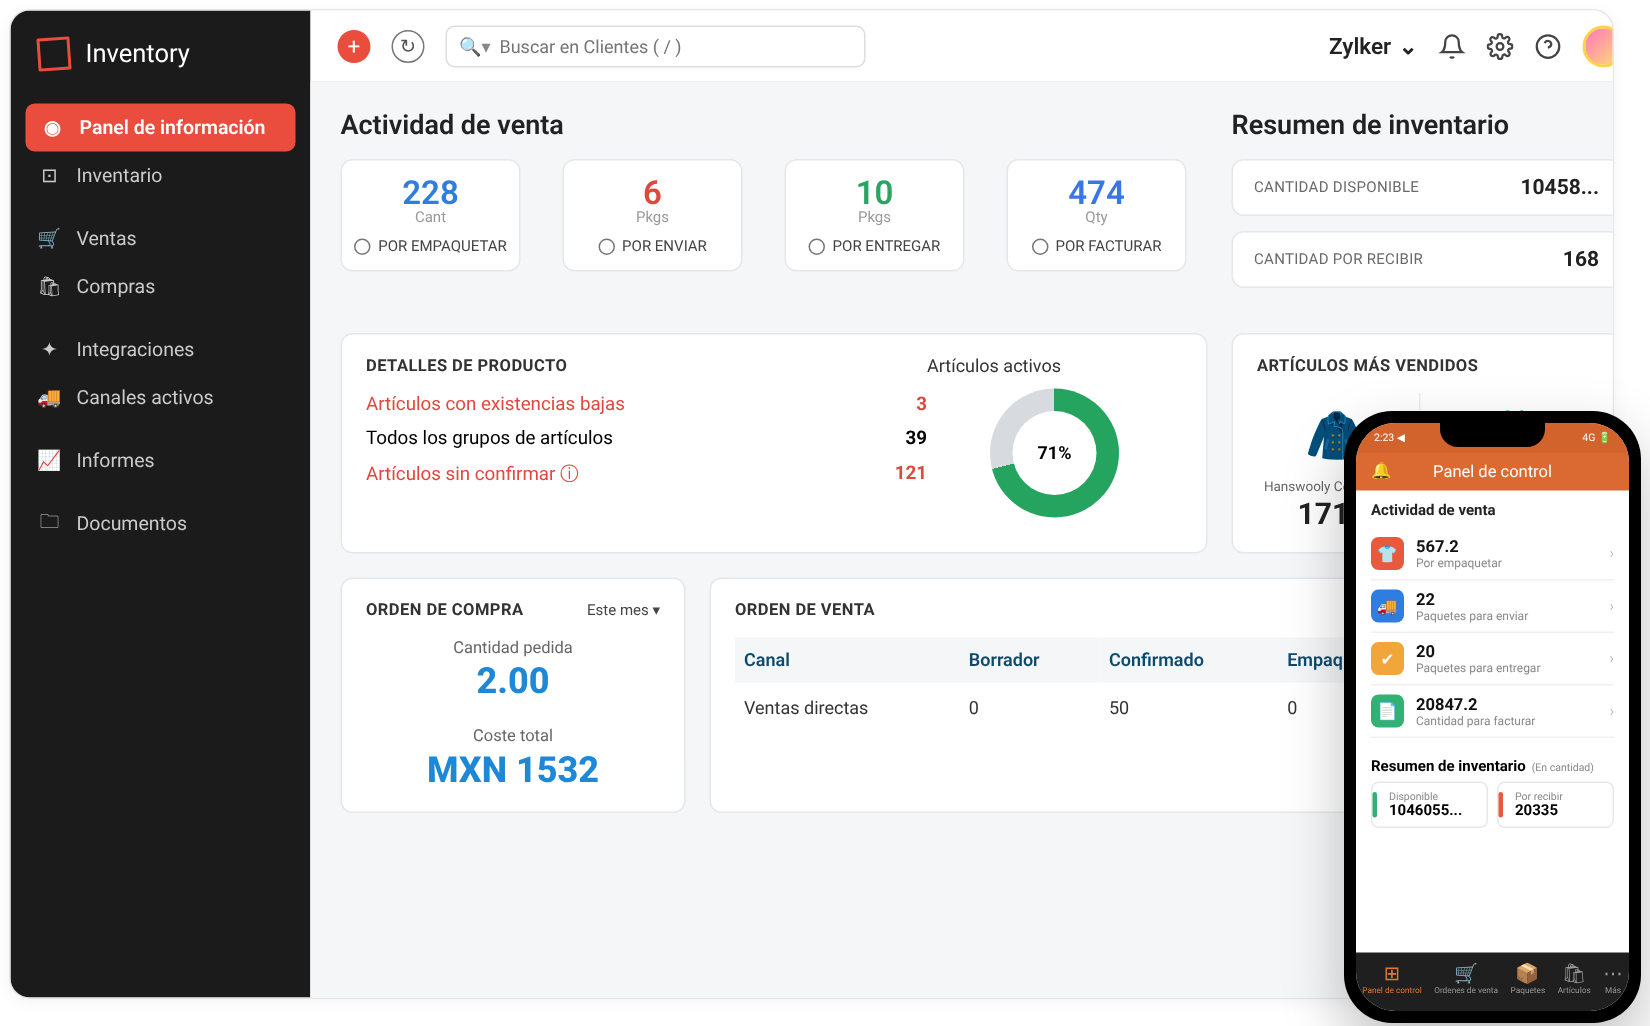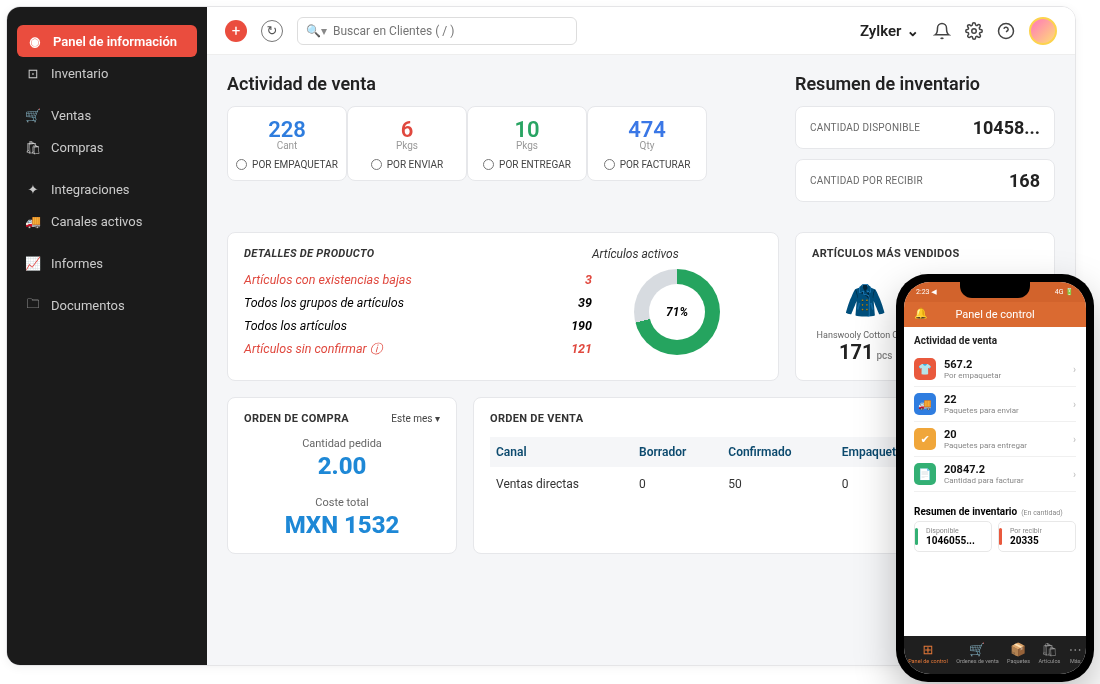--- a/index.html
+++ b/index.html
@@ -23,36 +23,36 @@
   .search input { border: none; outline: none; flex: 1; font-size: 12px; }
   .topbar-spacer { flex: 1; }
   .org { font-size: 15px; font-weight: 600; color: #222; display: flex; align-items: center; gap: 5px; cursor: pointer; }
   .top-icon { width: 18px; height: 18px; color: #444; cursor: pointer; display: flex; align-items: center; justify-content: center; }
   .avatar { width: 28px; height: 28px; border-radius: 50%; background: linear-gradient(135deg,#f7b,#fd7); border: 2px solid #fcd34d; }
   
   .content { flex: 1; background: #f5f6f8; padding: 18px 20px; overflow: hidden; }
   .row1 { display: flex; gap: 30px; margin-bottom: 20px; }
   .activity { flex: 1; }
   .sec-title { font-size: 18px; font-weight: 600; color: #222; margin-bottom: 12px; }
-  .stat-cards { display: flex; gap: 0; }
+  .stat-cards { display: flex; gap: 28px; }
   .stat-card { background: #fff; border: 1px solid #e6e7ea; border-radius: 8px; padding: 10px 0; width: 120px; text-align: center; }
   .stat-val { font-size: 22px; font-weight: 600; }
   .stat-sub { font-size: 10px; color: #999; margin-top: -2px; margin-bottom: 8px; }
   .stat-foot { font-size: 10px; color: #444; display: flex; align-items: center; justify-content: center; gap: 5px; }
   .stat-foot .dot { width: 11px; height: 11px; border: 1.2px solid #777; border-radius: 50%; display:inline-block; position:relative; }
   .c-blue { color: #2f7dde; } .c-red { color: #e0483e; } .c-green { color: #29a463; } .c-blue2 { color: #3a77e6; }
   .inv-summary { width: 260px; }
   .inv-row { background: #fff; border: 1px solid #e6e7ea; border-radius: 8px; padding: 10px 14px; display: flex; justify-content: space-between; align-items: center; margin-bottom: 10px; }
   .inv-row .k { font-size: 10px; color: #6a6a6a; letter-spacing: .2px; }
-  .inv-row .v { font-size: 18px; font-weight: 700; color: #222; }
+  .inv-row .v { font-size: 14px; font-weight: 700; color: #222; }
   
   .row2 { display: flex; gap: 16px; margin-bottom: 16px; }
   .panel { background: #fff; border: 1px solid #e6e7ea; border-radius: 8px; padding: 14px 16px; }
   .panel-title { font-size: 11px; font-weight: 700; letter-spacing: .3px; color: #333; margin-bottom: 12px; }
-  .prod-details { flex: 1; display: flex; font-style: italic; }
+  .prod-details { flex: 1; display: flex; }
   .pd-left { flex: 1; }
   .pd-line { display: flex; justify-content: space-between; font-size: 12.5px; margin: 8px 0; }
   .pd-line.red { color: #e0483e; }
   .pd-right { width: 170px; text-align: left; }
   .donut-wrap { position: relative; width: 86px; height: 86px; margin: 8px auto 0; }
   .donut { width: 86px; height: 86px; border-radius: 50%; background: conic-gradient(#25a45f 0 71%, #d7dbe0 71% 100%); display: flex; align-items: center; justify-content: center; }
   .donut-hole { width: 56px; height: 56px; background: #fff; border-radius: 50%; display: flex; align-items: center; justify-content: center; font-size: 12px; font-weight: 700; }
   .pd-right-title { font-size: 12px; color: #333; margin-bottom: 4px; }
   .top-sell { width: 260px; }
   .ts-items { display: flex; gap: 10px; }
@@ -102,20 +102,24 @@
   .ph-inv-title-row { display:flex; align-items:baseline; gap:4px; padding: 6px 10px 4px; }
   .ph-inv-title { font-size: 10px; font-weight: 700; }
   .ph-inv-sub { font-size: 7px; color: #888; }
 </style>
 </head>
 <body>
 
 <div class="app-frame">
 
   <aside class="sidebar">
+    <div class="brand">
+      <span class="brand-icon"></span>
+      <span>Inventory</span>
+    </div>
     <div class="side-group">
       <div class="side-item active">
         <span class="icon">◉</span>
         <span>Panel de información</span>
       </div>
       <div class="side-item">
         <span class="icon">⊡</span>
         <span>Inventario</span>
       </div>
     </div>
@@ -245,24 +249,20 @@
         <div class="panel prod-details">
           <div class="pd-left">
             <div class="panel-title">DETALLES DE PRODUCTO</div>
             <div class="pd-line red">
                 <span>Artículos con existencias bajas</span>
                 <b>3</b>
               </div>
             <div class="pd-line">
                 <span>Todos los grupos de artículos</span>
                 <b>39</b>
-              </div>
-            <div class="pd-line">
-                <span>Todos los artículos</span>
-                <b>190</b>
               </div>
             <div class="pd-line red">
                 <span>Artículos sin confirmar ⓘ</span>
                 <b>121</b>
               </div>
           </div>
           <div class="pd-right">
             <div class="pd-right-title">Artículos activos</div>
             <div class="donut-wrap">
               <div class="donut">

